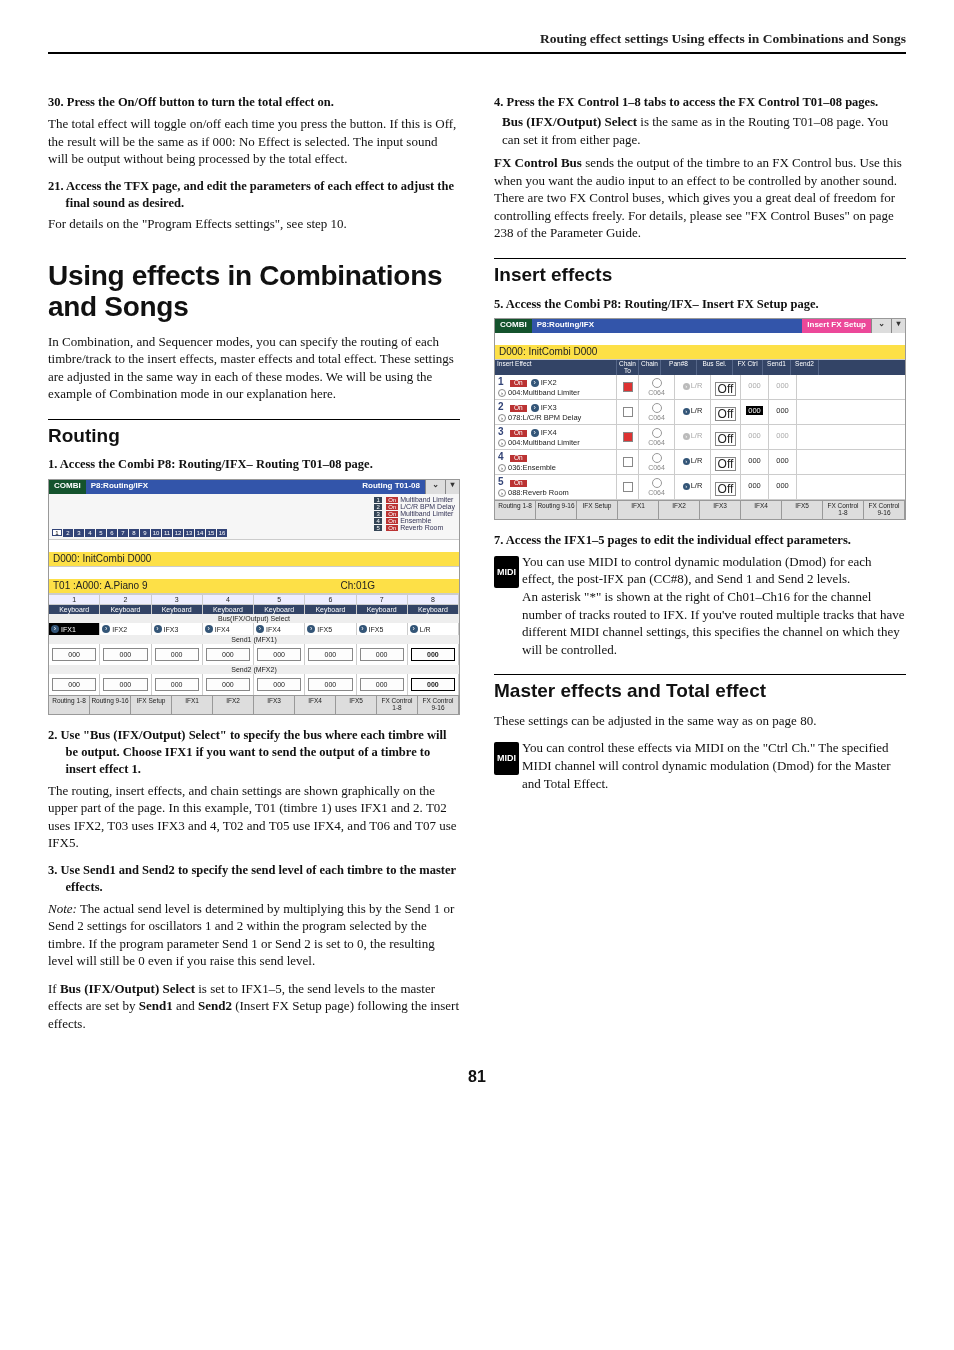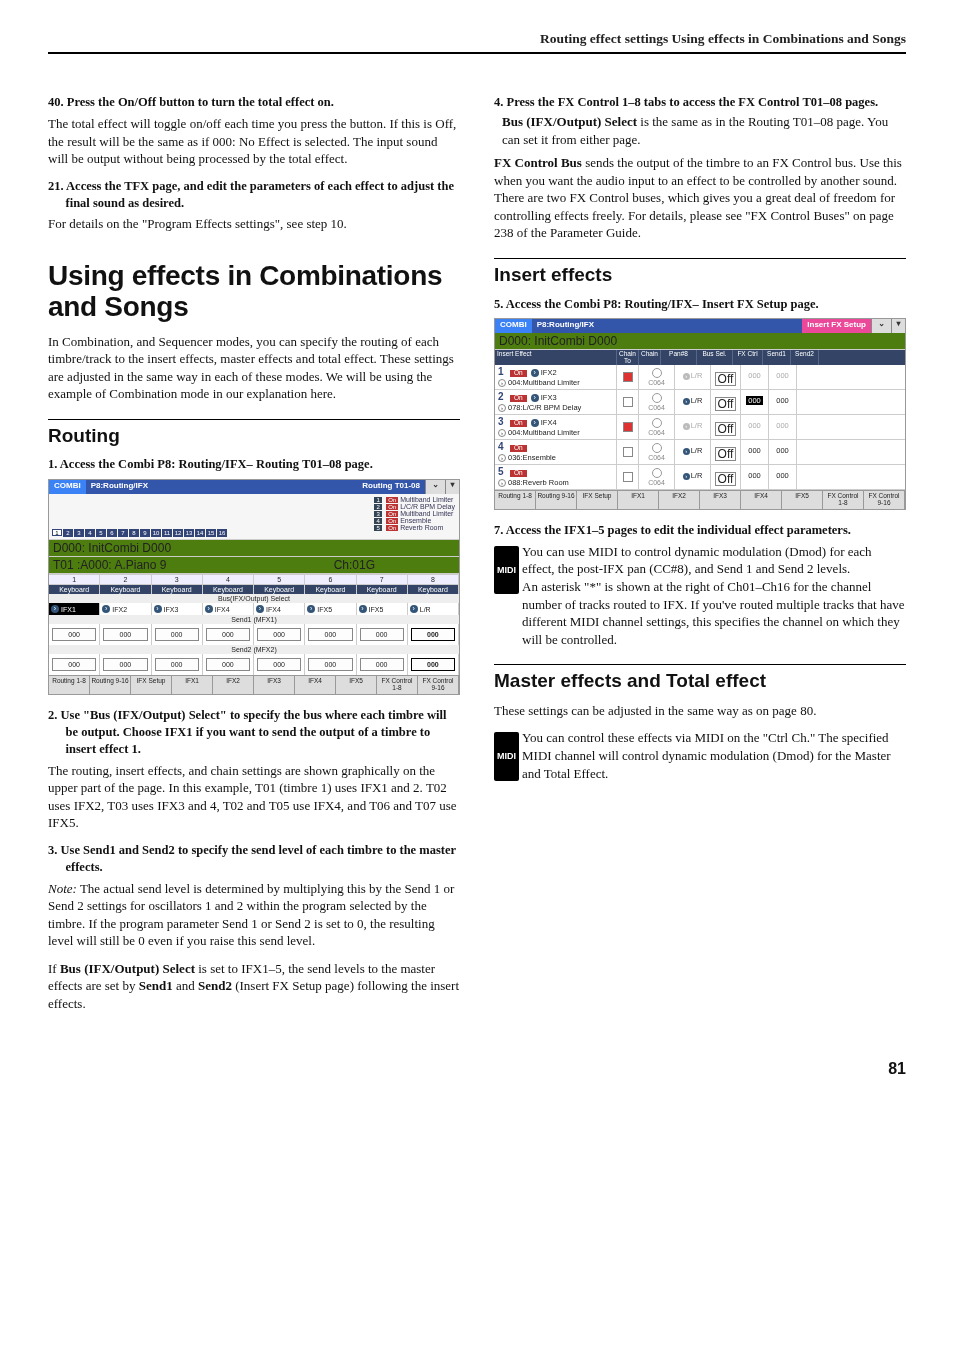--- a/index.html
+++ b/index.html
@@ -71,27 +71,27 @@
     color: #222;
   }
   .lcd .titlebar {
     display: flex;
     align-items: stretch;
     height: 14px;
     background: #3355aa;
     color: #fff;
     font-weight: 700;
   }
-  .lcd .titlebar .box { padding: 2px 5px 0 5px; background: #3b82f6; color:#fff; }
+  .lcd .titlebar .box { padding: 2px 5px 0 5px; background: #14532d; color:#fff; }
   .lcd .titlebar .mid { padding: 2px 5px 0 5px; flex:0 0 auto; }
   .lcd .titlebar .spacer { flex:1; }
   .lcd .titlebar .route { padding: 2px 5px 0 5px; background:#3355aa; }
   .lcd .titlebar .caret { width:20px; background:#ddd; color:#333; text-align:center; padding-top:1px; border-left:1px solid #888;}
   .lcd .titlebar .menu { width:14px; background:#ddd; color:#333; text-align:center; padding-top:1px; border-left:1px solid #888;}
-  .lcd .subrow { padding: 2px 4px; border-bottom:1px solid #ccc; background:#4d7c0f; font-size:12px;}
+  .lcd .subrow { padding: 2px 4px; border-bottom:1px solid #ccc; background:#fde047; font-size:10px;margin-top:12px;}
   .lcd .graph {
     height: 46px;
     background: #f6f6f6;
     border-bottom:1px solid #ccc;
     position: relative;
     overflow:hidden;
   }
   .lcd .graph .legend { position:absolute; right:4px; top:2px; font-size:7px; color:#335; }
   .lcd .graph .legend div { white-space:nowrap; }
   .lcd .graph .leg-num { display:inline-block; width:8px; background:#345; color:#fff; text-align:center; margin-right:2px; font-size:6px;}
@@ -140,40 +140,40 @@
   .lcd2 .headerrow .c1{flex:0 0 122px;} .lcd2 .headerrow .c2{flex:0 0 22px; text-align:center;}
   .lcd2 .headerrow .c3{flex:0 0 36px;text-align:center;} .lcd2 .headerrow .c4{flex:0 0 36px;text-align:center;}
   .lcd2 .headerrow .c5{flex:0 0 30px;text-align:center;} .lcd2 .headerrow .c6{flex:0 0 28px;text-align:center;}
   .lcd2 .headerrow .c7{flex:0 0 28px;text-align:center;}
 
   .midi-badge {
     display:inline-block;
     background:#000; color:#fff;
     font-family: Arial, sans-serif;
     font-size:9px; font-weight:700;
-    padding:18px 3px;
+    padding:10px 3px;
     border-radius:2px;
     vertical-align: top;
     margin-right:4px;
     margin-top:2px;
   }
   .midi-block { position:relative; padding-left:28px; margin:4px 0 10px 0; font-size:13px;}
   .midi-block .midi-badge{ position:absolute; left:0; top:1px;}
-  .pagenum { text-align:right; font-weight:700; font-size:16px; margin-top:36px; font-family:'Helvetica Neue',Arial,sans-serif;}
+  .pagenum { text-align:center; font-weight:700; font-size:16px; margin-top:24px; font-family:'Helvetica Neue',Arial,sans-serif;}
 </style>
 </head>
 <body>
 
 <div class="page-header">Routing effect settings    Using effects in Combinations and Songs</div>
 
 <div class="columns">
 
   <div class="col">
 
-    <div class="step-head">40. Press the On/Off button to turn the total effect on.</div>
+    <div class="step-head">30. Press the On/Off button to turn the total effect on.</div>
     <p class="body">The total effect will toggle on/off each time you press the button. If this is Off, the result will be the same as if 000: No Effect is selected. The input sound will be output without being processed by the total effect.</p>
 
     <div class="step-head">21. Access the TFX page, and edit the parameters of each effect to adjust the final sound as desired.</div>
     <p class="body">For details on the "Program Effects settings", see step 10.</p>
 
     <h1 class="section">Using effects in Combinations and Songs</h1>
     <p class="body">In Combination, and Sequencer modes, you can specify the routing of each timbre/track to the insert effects, master effects and total effect. These settings are adjusted in the same way in each of these modes. We will be using the example of Combination mode in our explanation here.</p>
 
     <h2 class="subsection">Routing</h2>
     <div class="step-head">1. Access the Combi P8: Routing/IFX– Routing T01–08 page.</div>

